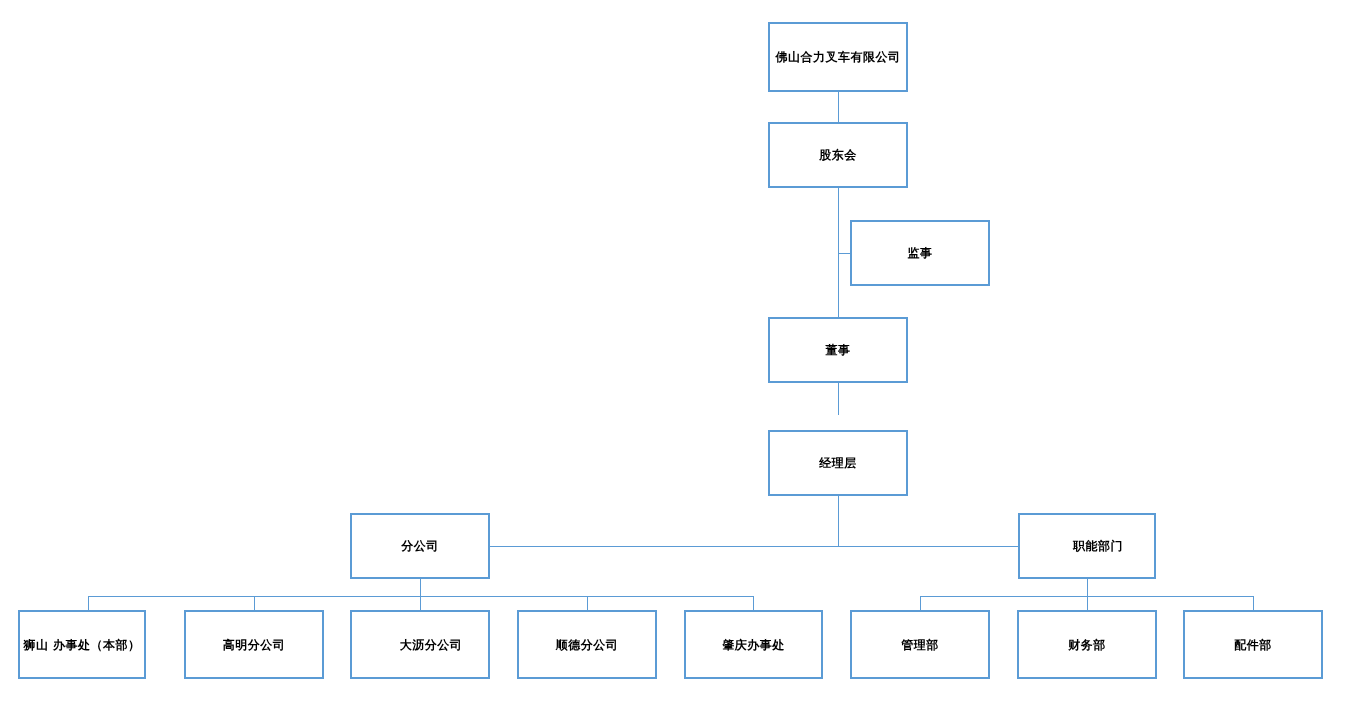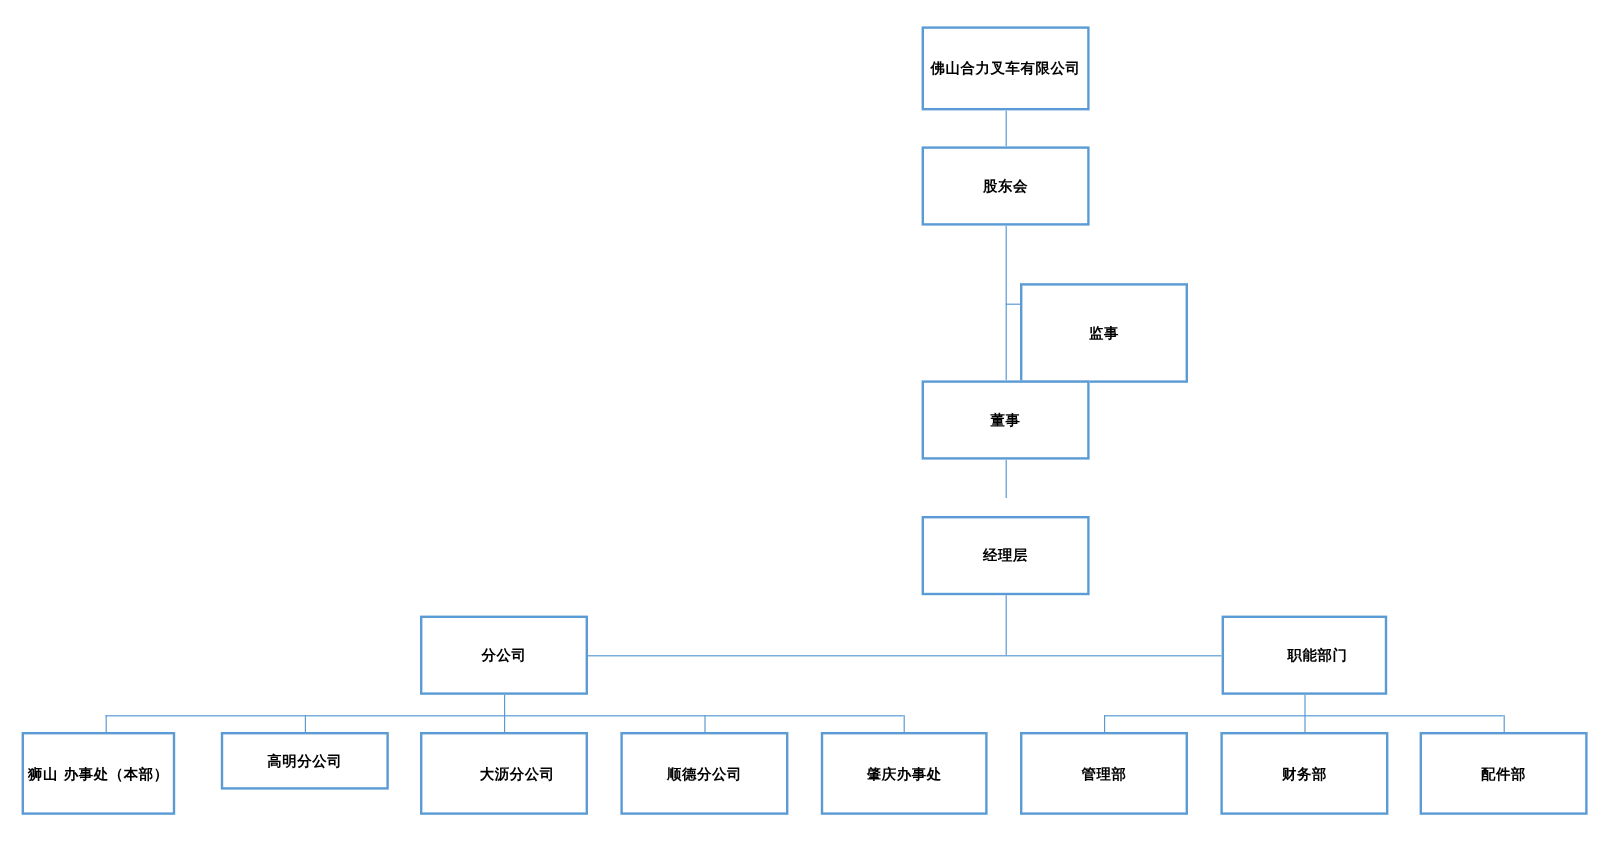--- a/index.html
+++ b/index.html
@@ -63,21 +63,21 @@
   <div class="line v" style="left:1253px; top:596px; height:14px;"></div>
 
   <div class="node" style="left:768px; top:22px; width:140px; height:70px;">
     <span>佛山合力叉车有限公司</span>
   </div>
 
   <div class="node" style="left:768px; top:122px; width:140px; height:66px;">
     <span>股东会</span>
   </div>
 
-  <div class="node" style="left:850px; top:236px; width:140px; height:83px;">
+  <div class="node" style="left:850px; top:220px; width:140px; height:66px;">
     <span>监事</span>
   </div>
 
   <div class="node" style="left:768px; top:317px; width:140px; height:66px;">
     <span>董事</span>
   </div>
 
   <div class="node" style="left:768px; top:430px; width:140px; height:66px;">
     <span>经理层</span>
   </div>
@@ -87,21 +87,21 @@
   </div>
 
   <div class="node" style="left:1018px; top:513px; width:138px; height:66px;padding-left:24px;">
     <span>职能部门</span>
   </div>
 
   <div class="node" style="left:18px; top:610px; width:128px; height:69px;">
     <span>狮山 办事处（本部）</span>
   </div>
 
-  <div class="node" style="left:184px; top:610px; width:140px; height:48px;">
+  <div class="node" style="left:184px; top:610px; width:140px; height:69px;">
     <span>高明分公司</span>
   </div>
 
   <div class="node" style="left:350px; top:610px; width:140px; height:69px;padding-left:24px;">
     <span>大沥分公司</span>
   </div>
 
   <div class="node" style="left:517px; top:610px; width:140px; height:69px;">
     <span>顺德分公司</span>
   </div>

